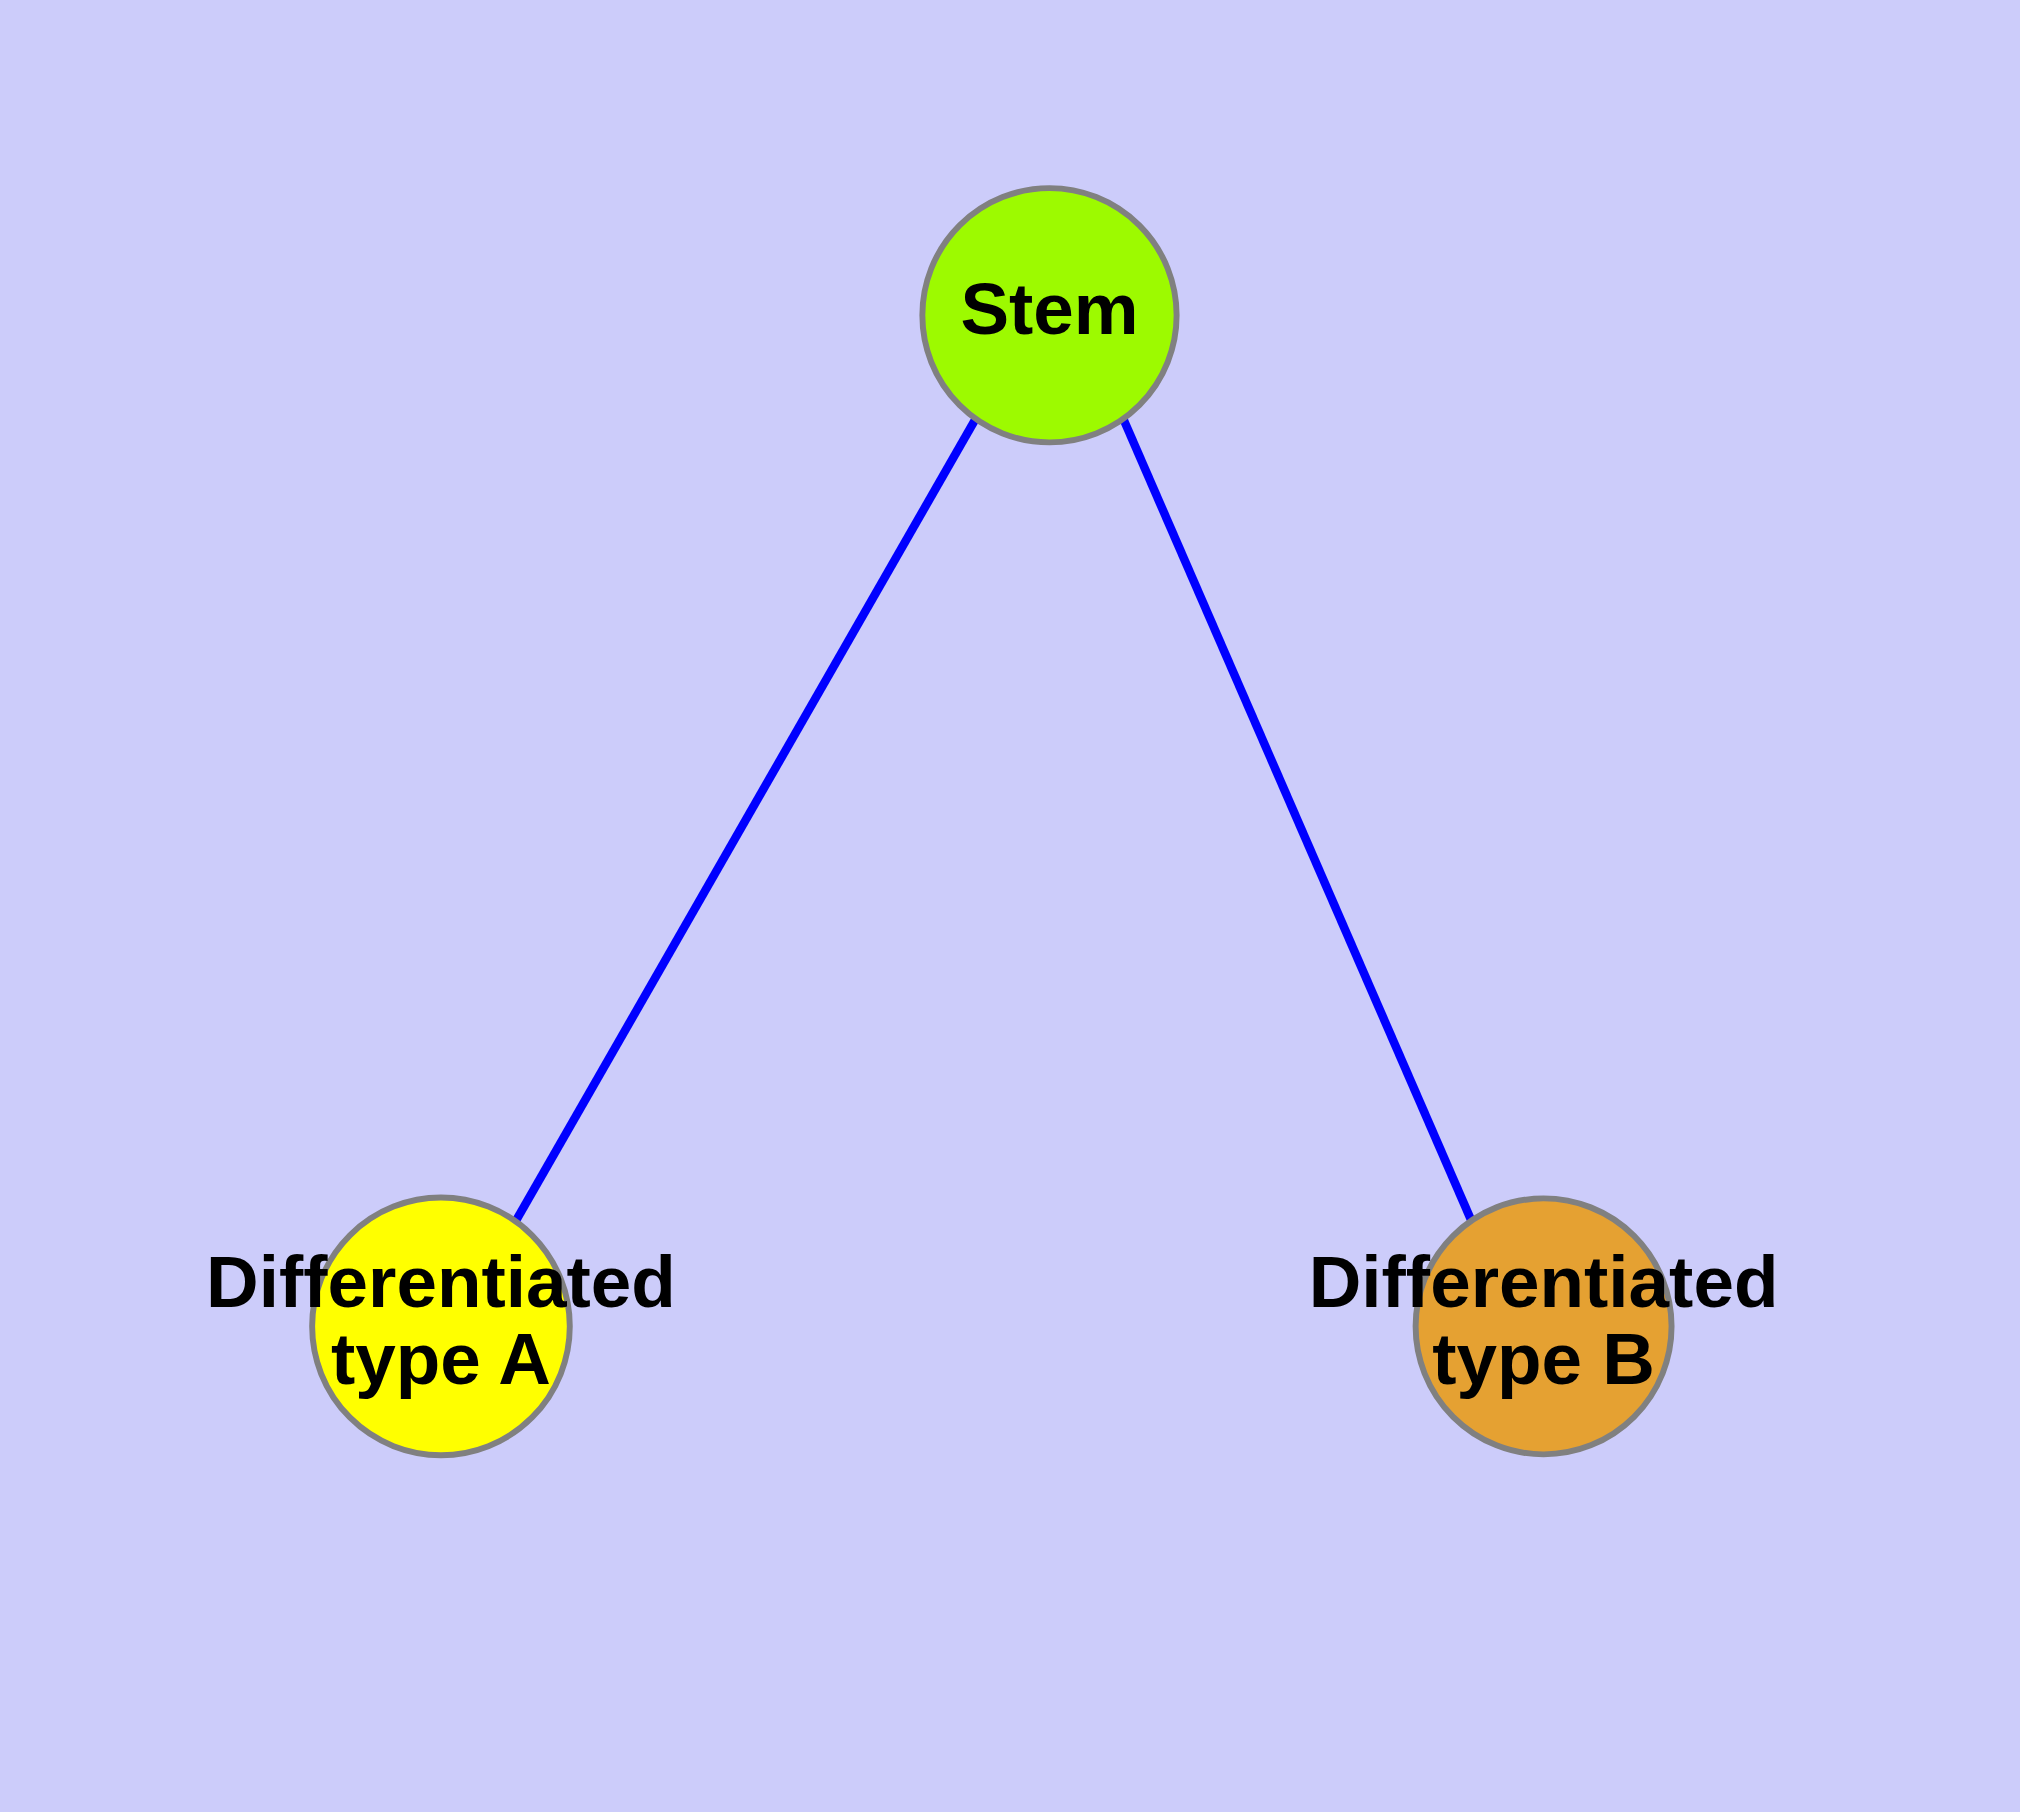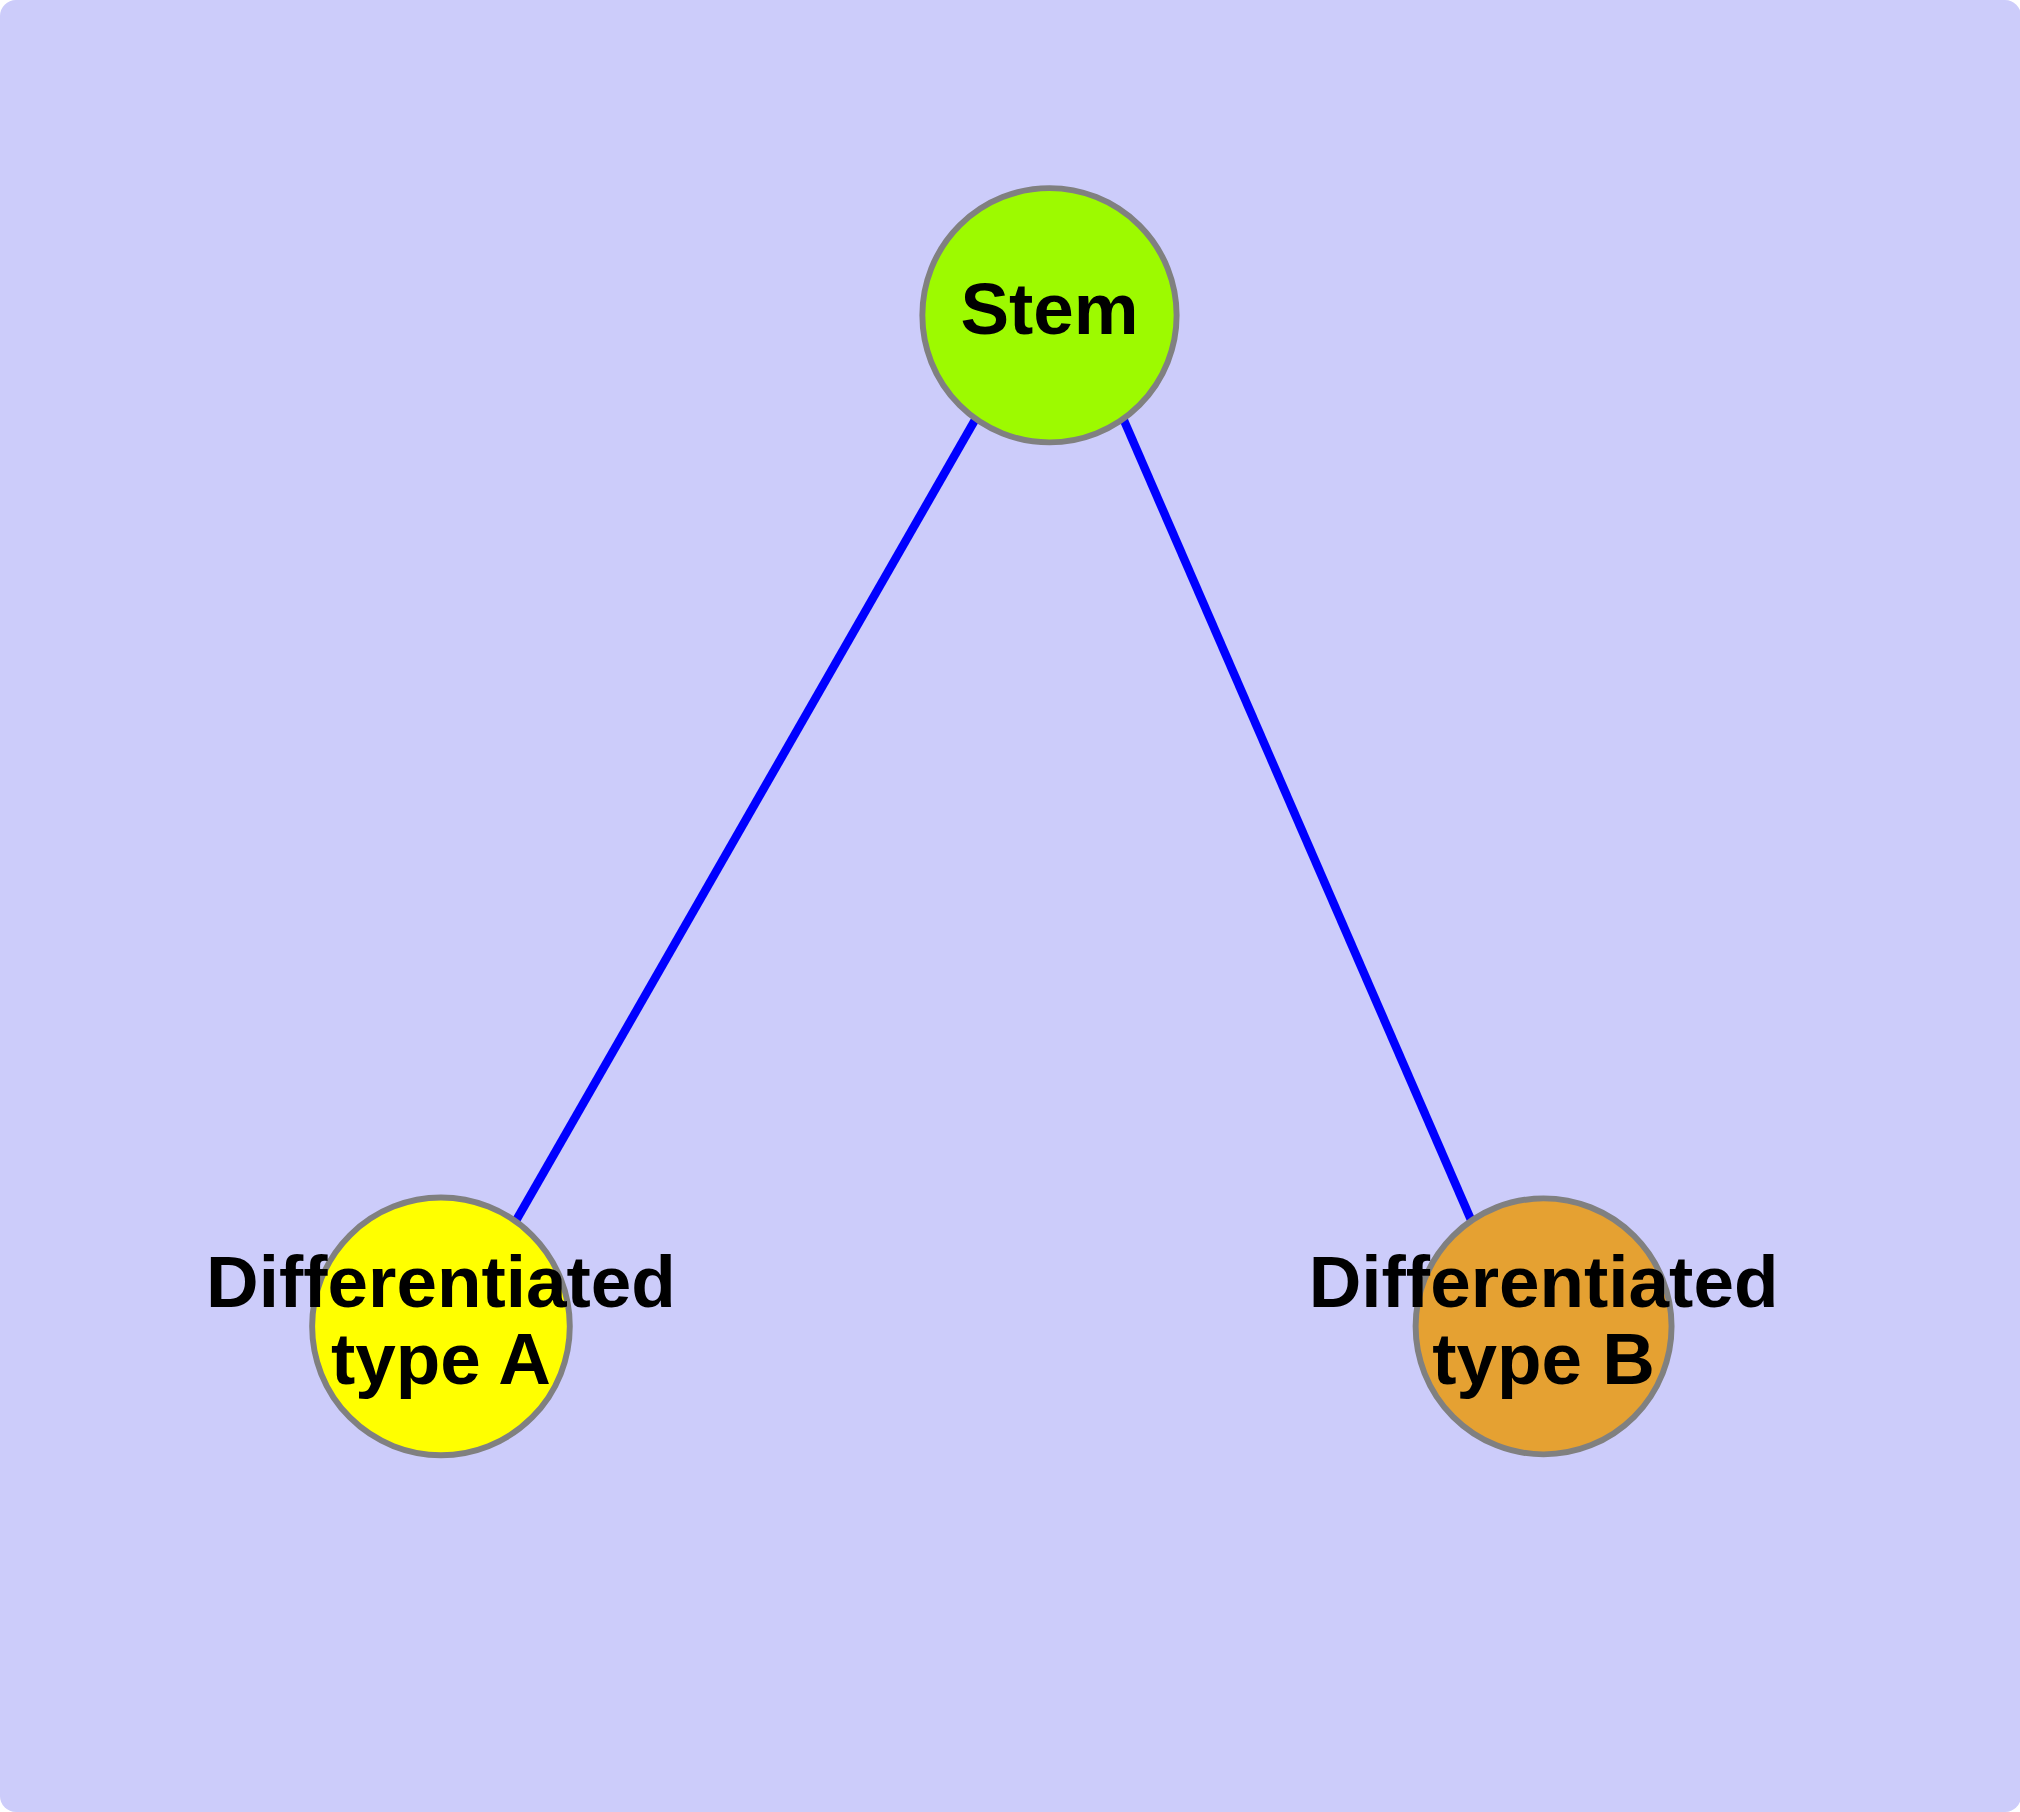--- a/index.html
+++ b/index.html
@@ -28,21 +28,21 @@
     font-weight: bold;
     fill: #000000;
     text-anchor: middle;
     dominant-baseline: middle;
     paint-order: normal;
   }
 </style>
 </head>
 <body>
 
-<div id="canvas" style="background: rgb(204, 204, 250); border-radius: 16px;">
+<div id="canvas" style="background: rgb(204, 204, 250);">
   <svg id="graph-svg" viewBox="0 0 2384 2138">
     <g>
       <line class="graph-edge" x1="1151" y1="494" x2="607" y2="1443" stroke="#0000ff" stroke-width="10" stroke-linecap="butt"></line>
       <line class="graph-edge" x1="1325" y1="494" x2="1737" y2="1443" stroke="#0000ff" stroke-width="10" stroke-linecap="butt"></line>
     </g>
     <g>
       <circle class="graph-node" cx="1238" cy="372" r="150" fill="#9dfa00" stroke="#808080" stroke-width="7"></circle>
       <circle class="graph-node" cx="520" cy="1565" r="152" fill="#ffff00" stroke="#808080" stroke-width="7"></circle>
       <circle class="graph-node" cx="1821" cy="1565" r="151" fill="#e5a132" stroke="#808080" stroke-width="7"></circle>
     </g>

